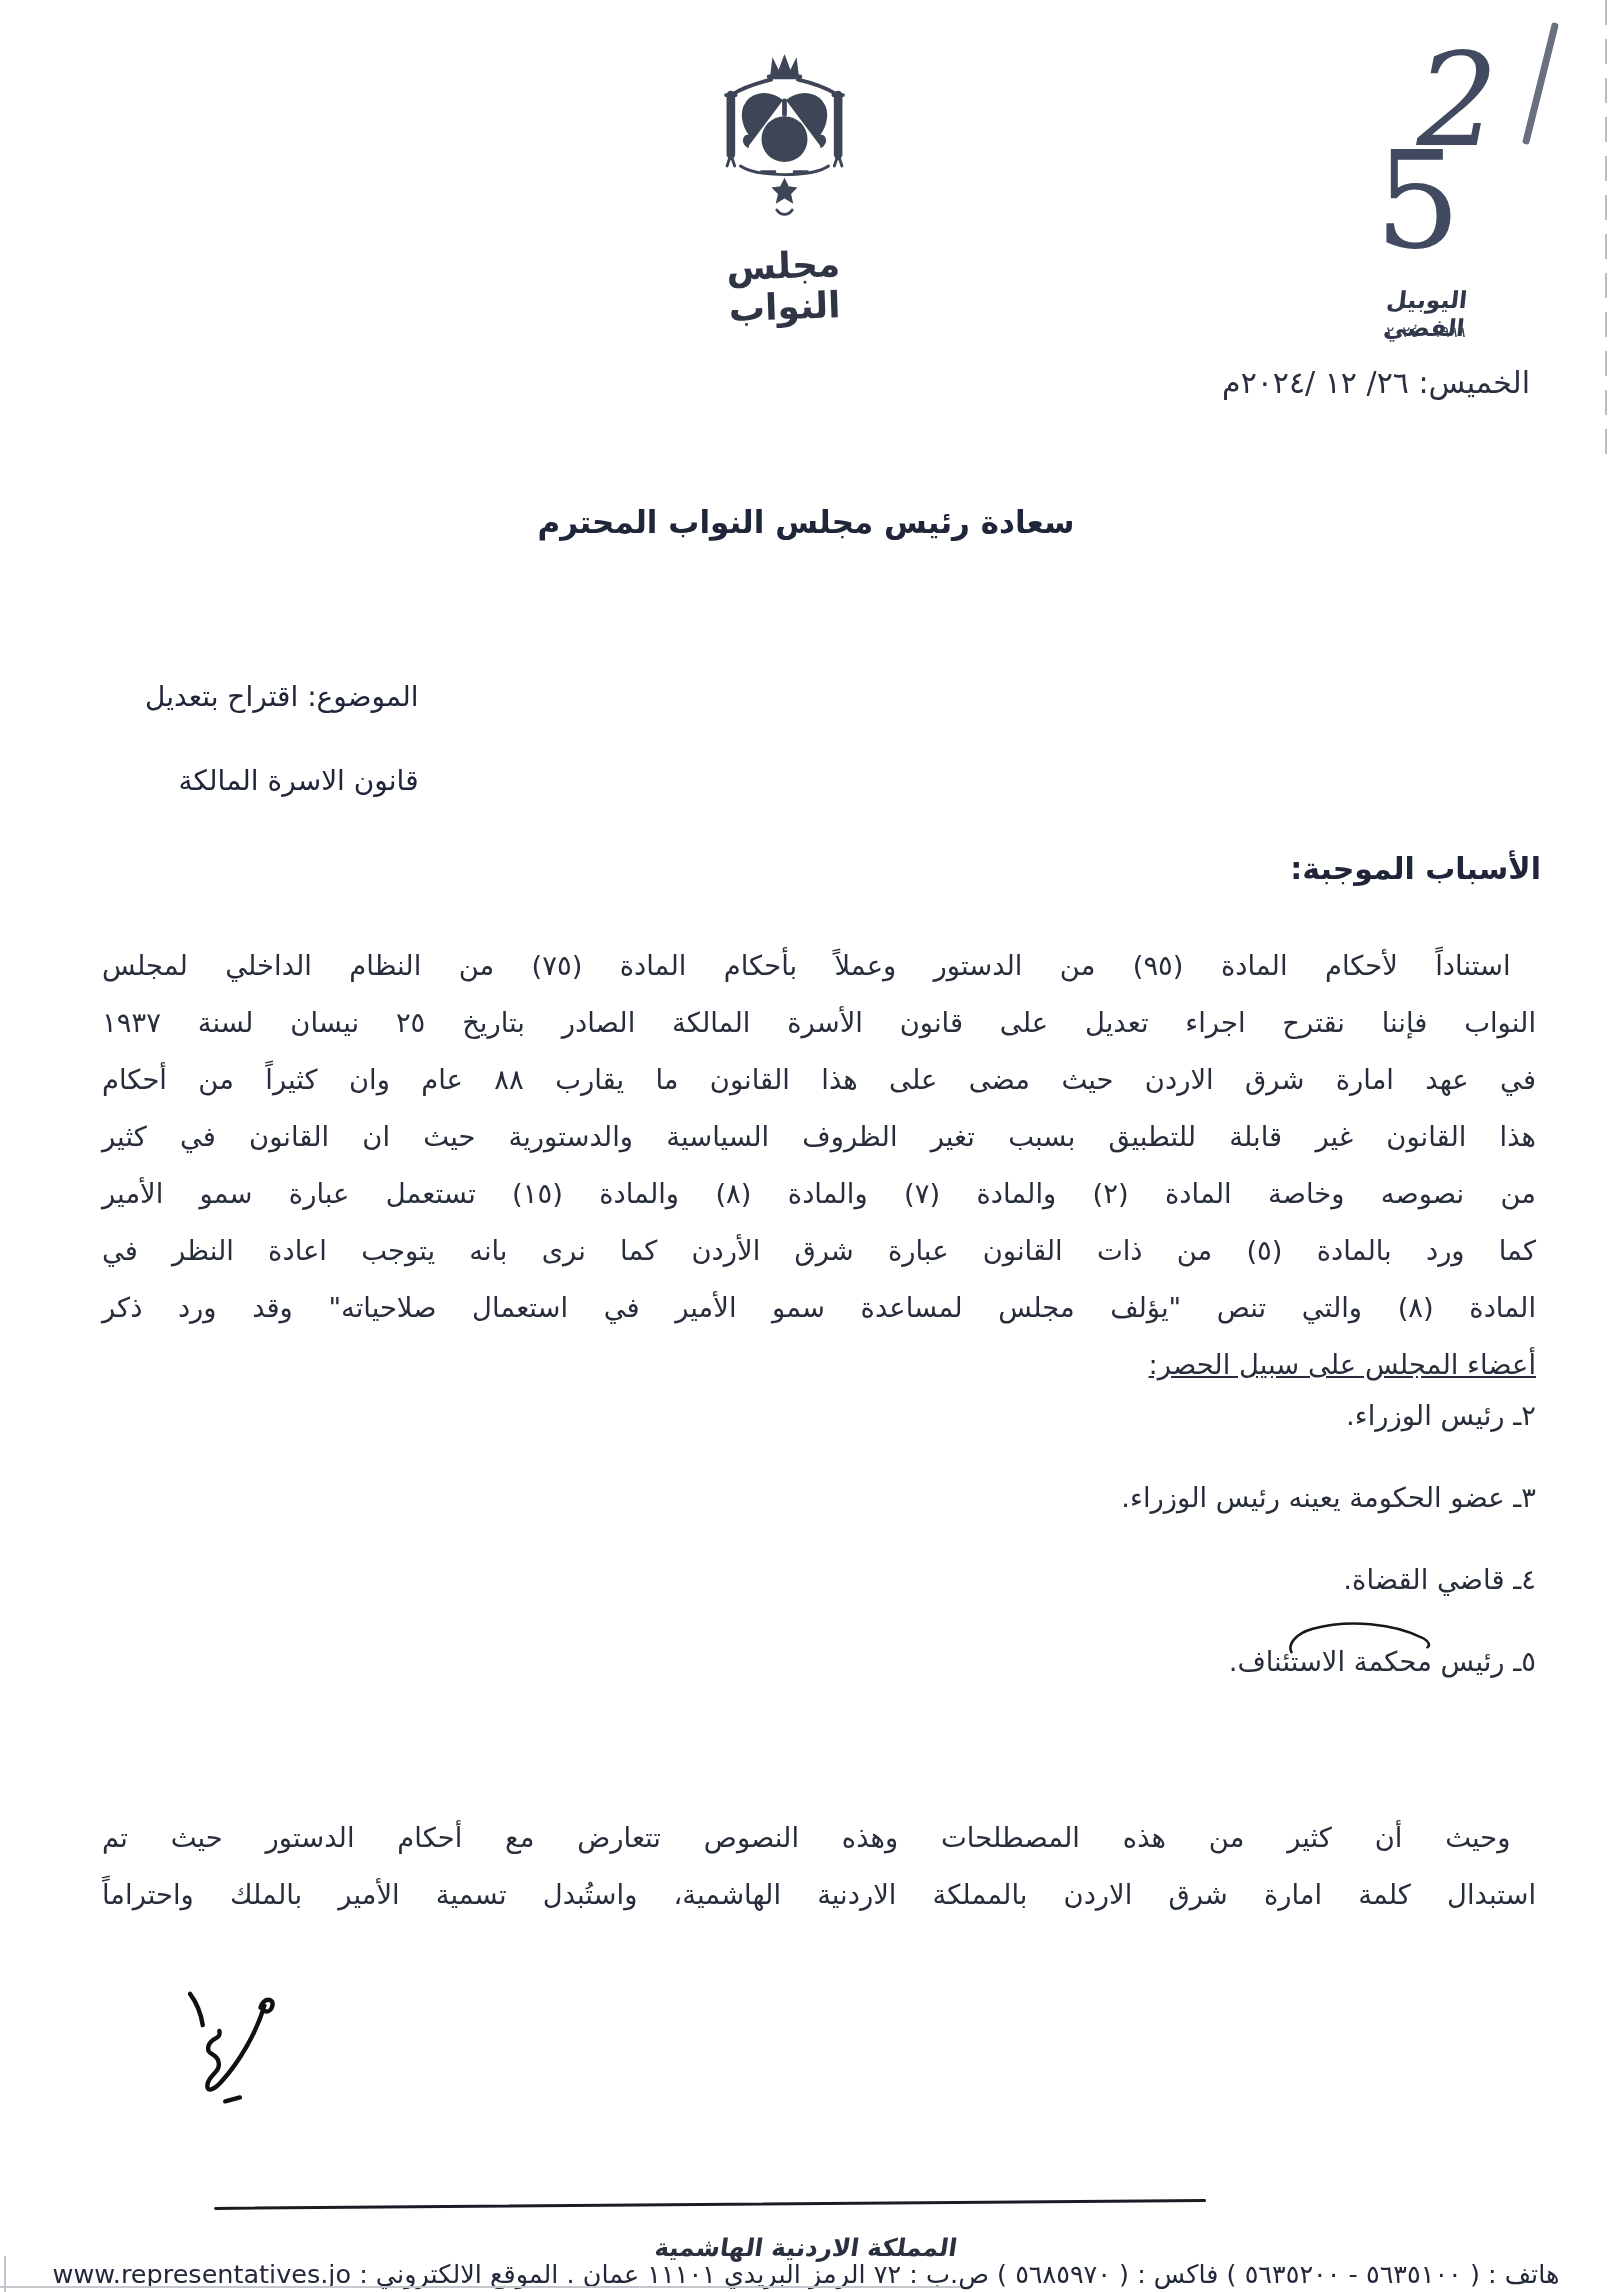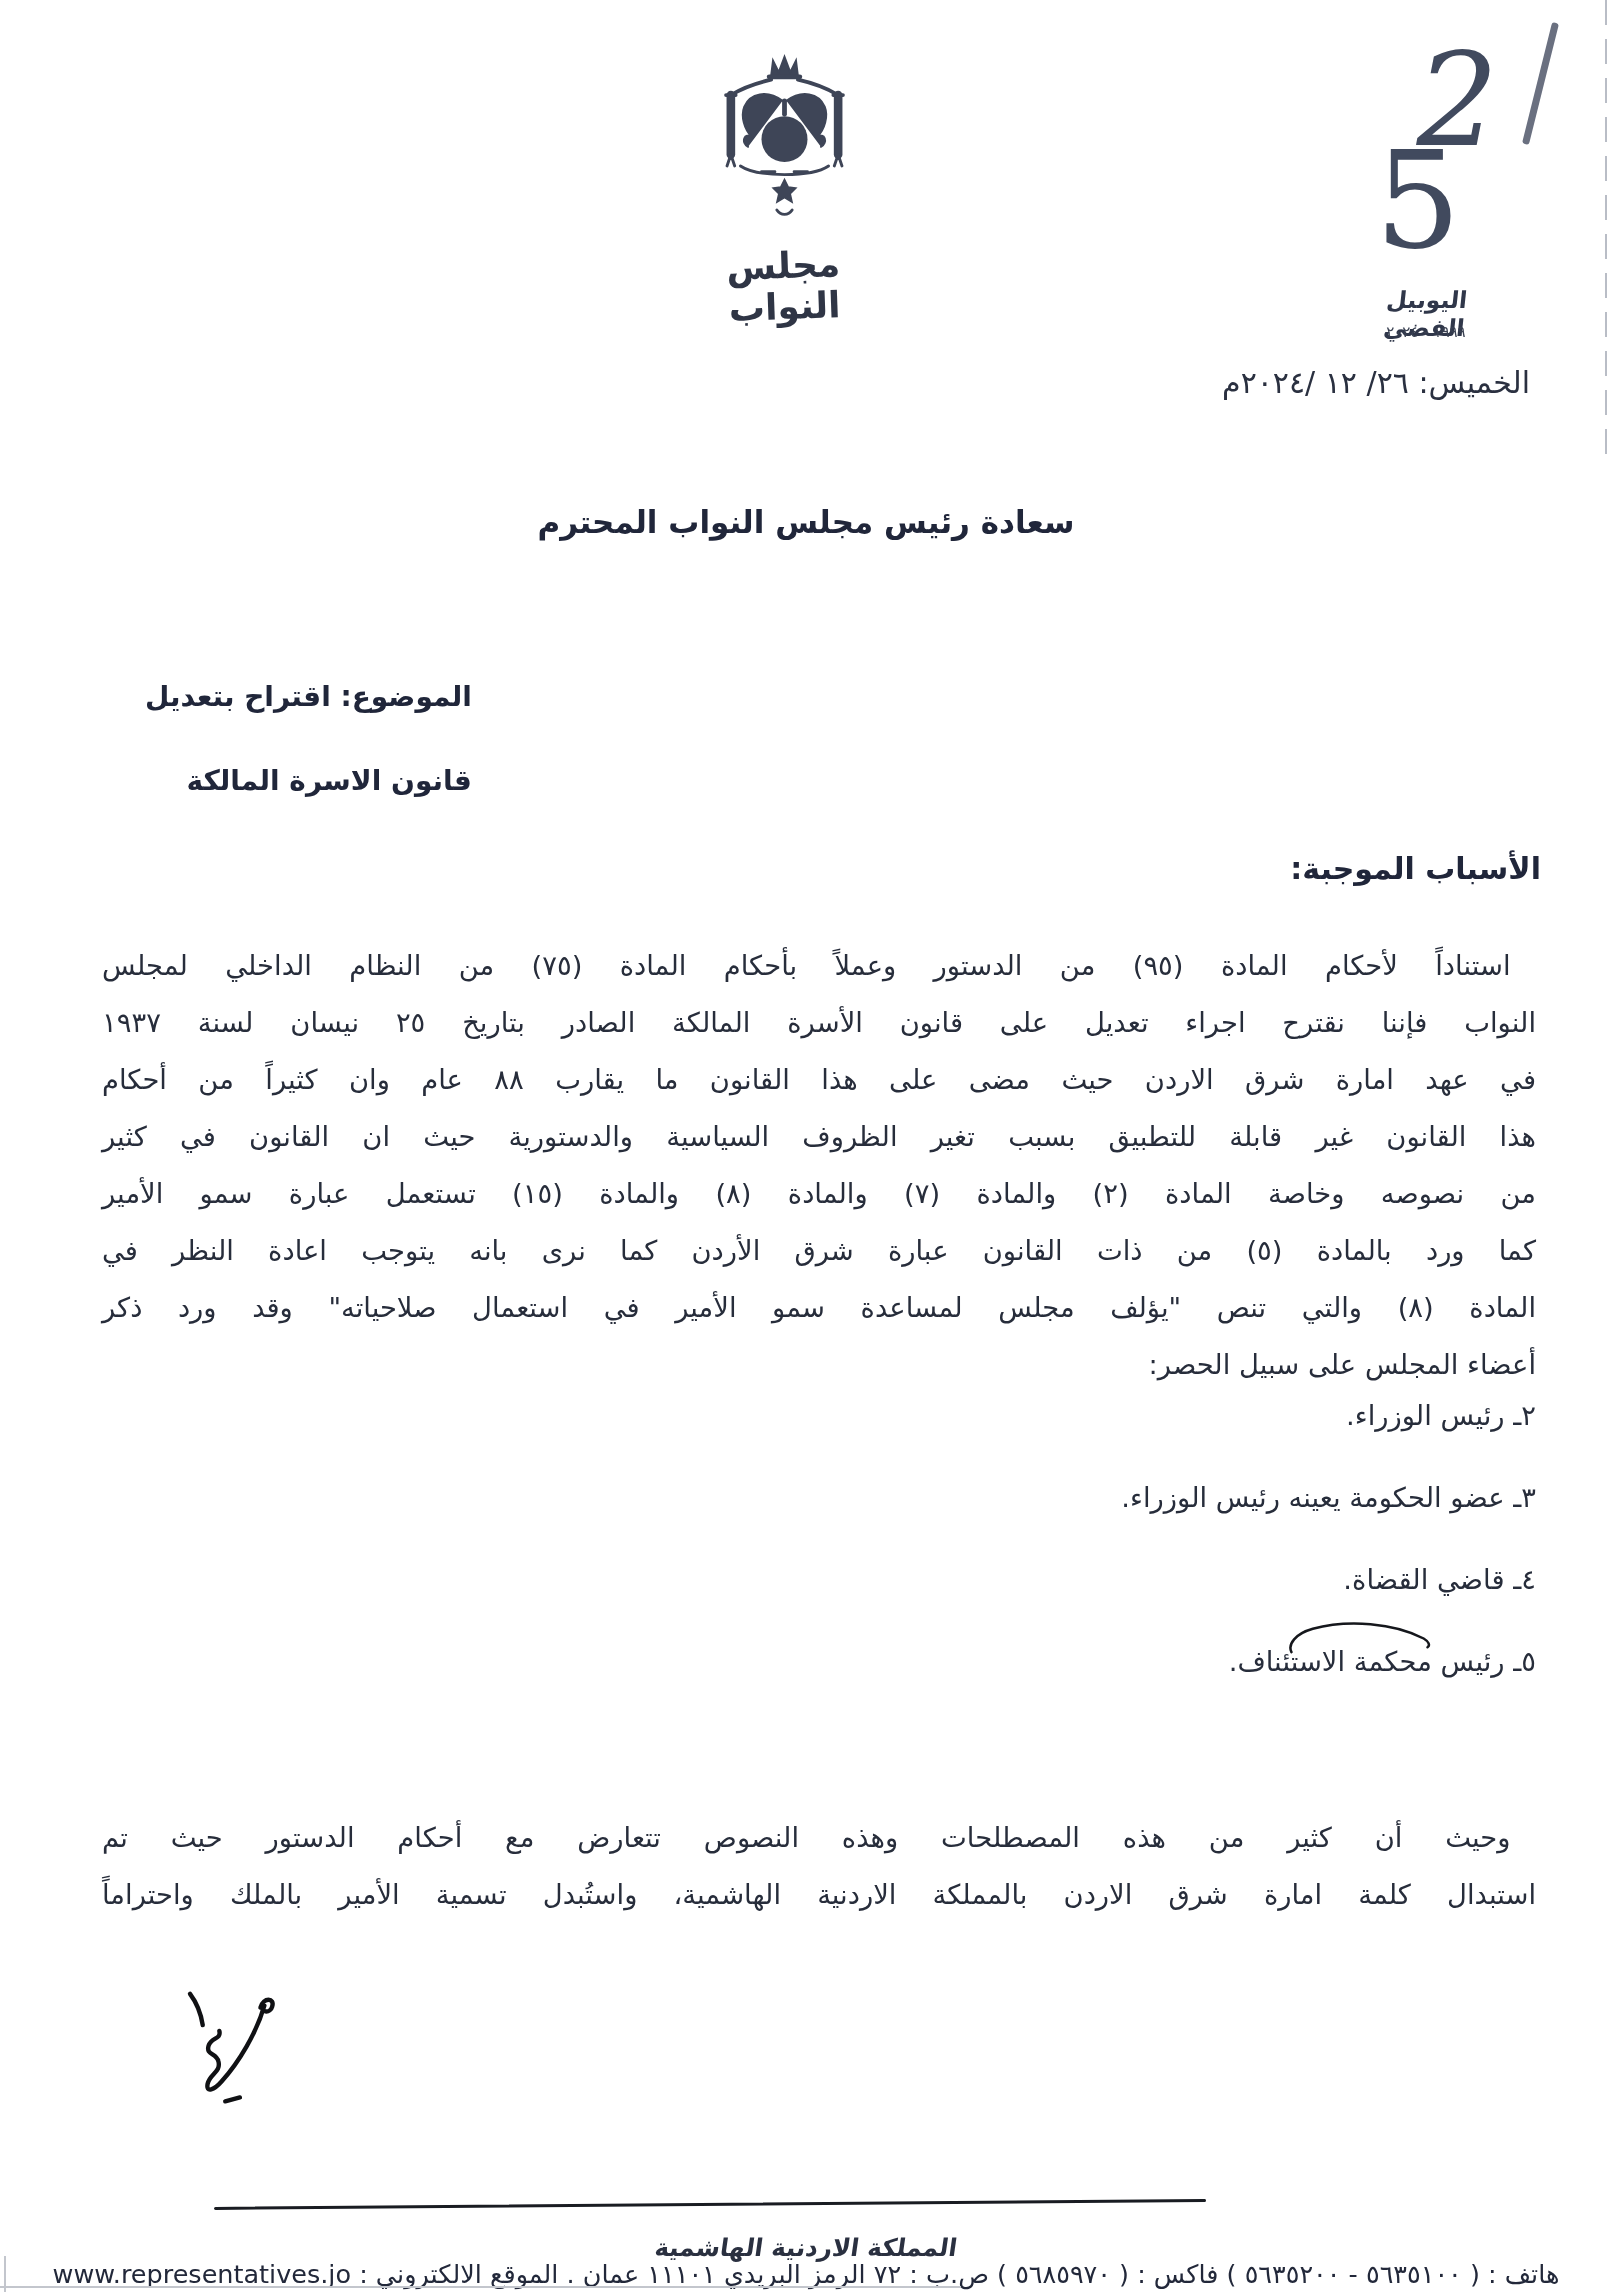--- a/index.html
+++ b/index.html
@@ -23,28 +23,28 @@
   }
   .jubilee{right:86px;top:33px;width:196px;height:323px;color:#414a5e;}
   .jub-2{position:absolute;right:27.4px;top:7.8px;font-family:"DejaVu Serif", serif;font-style:italic;font-size:129px;line-height:118px;font-weight:500;}
   .jub-5{position:absolute;right:65px;top:106px;font-family:"DejaVu Serif", serif;font-size:135px;line-height:123px;font-weight:500;}
   .jub-slash{position:absolute;right:-17.6px;top:-11.8px;width:6.9px;height:125px;background:#6a7080;transform:rotate(14deg);border-radius:2.9px;}
   .jub-title{position:absolute;right:21.6px;top:253px;width:157px;text-align:center;font-size:23.5px;font-weight:bold;color:#30374a;transform:skewX(-6deg);}
   .jub-years{position:absolute;right:21.6px;top:290px;width:157px;text-align:center;font-size:15px;letter-spacing:2.9px;color:#3a4152;}
   .date-line{right:82px;top:365px;font-size:30px;color:#2a3040;margin-left:40px;}
   
   .salutation{left:0;top:504px;width:100%;text-align:center;font-size:31px;font-weight:bold;color:#20263a;}
-  .subject{left:145px;top:680px;font-size:28px;font-weight:bold;color:#20263a;text-align:right;}
+  .subject{left:145px;top:680px;font-size:28px;font-weight:normal;color:#20263a;text-align:right;}
   .subject .s2{margin-top:51px;}
   .reasons-heading{right:71px;top:851px;font-size:30px;font-weight:bold;color:#20263a;}
   
   .body-par{left:102px;right:76px;top:937px;font-size:27.4px;line-height:57px;color:#272d3b;}
   .line{direction:rtl;text-align:justify;text-align-last:justify;}
   .line.first{padding-right:25.5px;}
-  .line.last{text-align:right;text-align-last:right;}
+  .line.last{text-align:right;text-align-last:right;text-decoration:underline;}
   .list{left:102px;right:76px;top:1400px;font-size:27.4px;color:#272d3b;}
   .list-item{direction:rtl;text-align:right;height:39px;margin-bottom:43px;position:relative;}
   .squiggle{position:absolute;right:102px;top:-25.5px;width:149px;height:35px;}
   .closing{left:102px;right:76px;top:1809px;font-size:27.4px;line-height:57px;color:#272d3b;}
   
   .signature{left:174px;top:1986px;width:123px;height:132px;}
   
   .footer-rule{left:214px;top:2203px;width:992px;height:2.9px;background:#191c22;transform:rotate(-0.45deg);border-radius:2px;}
   .kingdom{left:0;top:2233px;width:100%;text-align:center;font-size:24.5px;font-weight:bold;color:#2a3040;transform:skewX(-8deg);}
   .contact{left:0;top:2259px;width:100%;text-align:center;font-size:25.5px;color:#22283a;white-space:nowrap;direction:rtl;}

